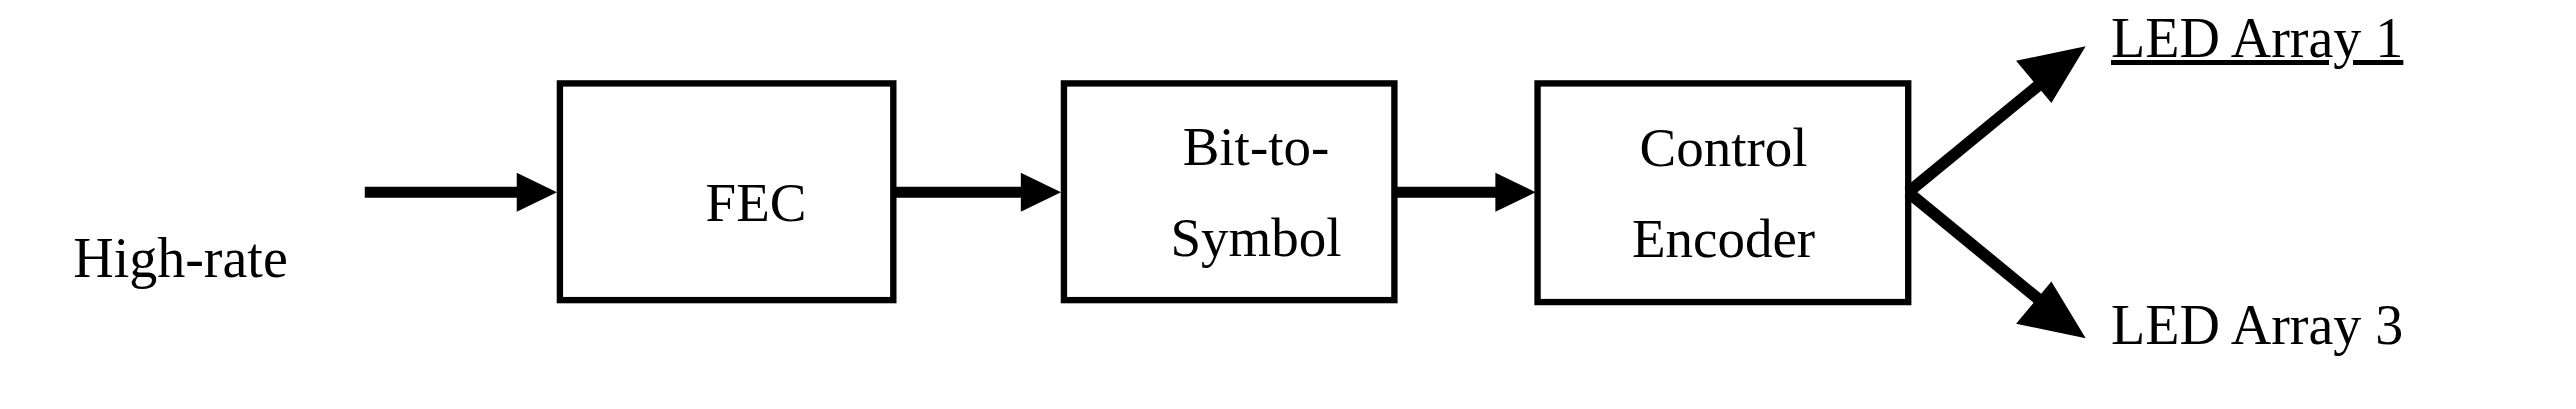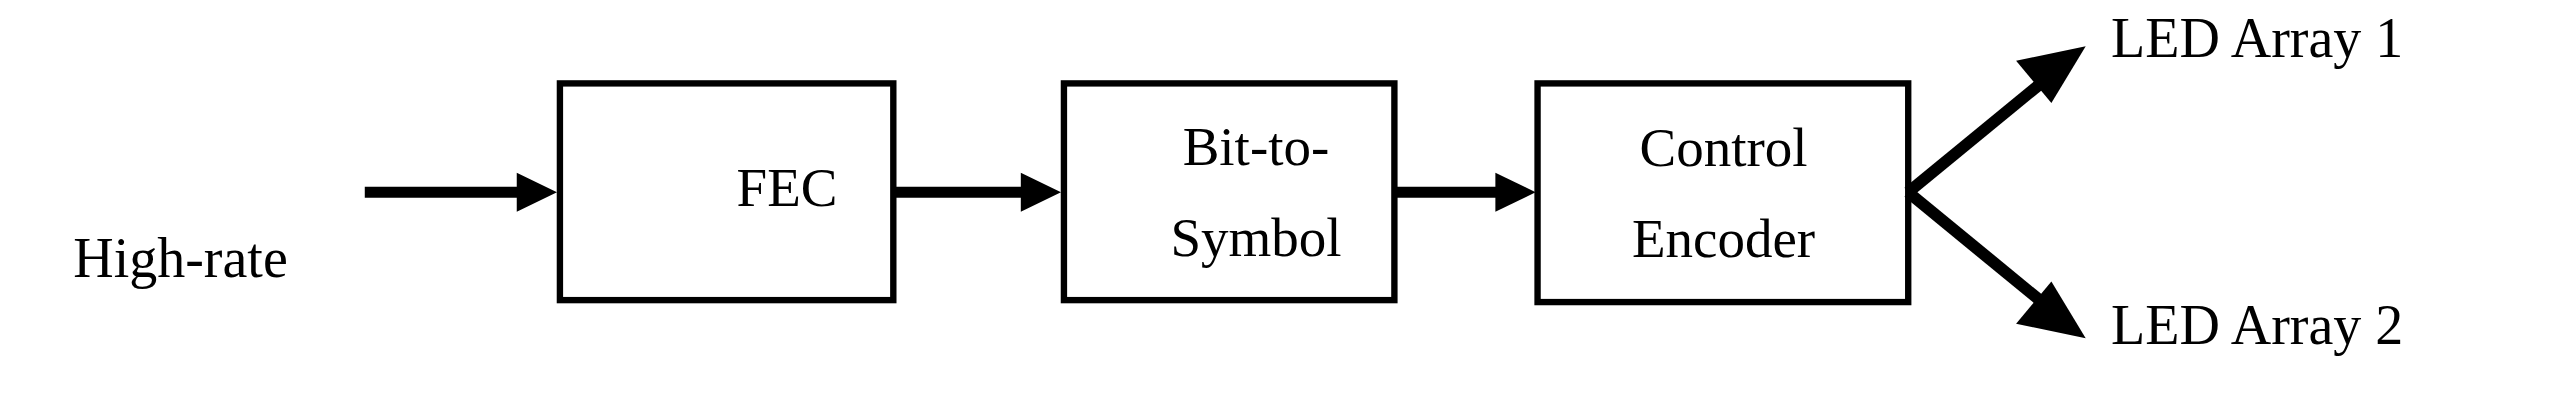--- a/index.html
+++ b/index.html
@@ -49,24 +49,24 @@
   }
   .block-label .ln { display: block; }
   .endpoint-label {
     position: absolute;
     font-size: 56px;
     line-height: 1;
     white-space: pre;
   }
   
   #source-label   { left: 0px;    top: 51px;  width: 361px; }
-  #block-1-label  { left: 557px;  top: 76px;  width: 398px; height: 223px; padding-left: 31px; }
+  #block-1-label  { left: 557px;  top: 91px;  width: 398px; height: 223px; }
   #block-2-label  { left: 1061px; top: 80px;  width: 390px; height: 223px; }
   #block-3-label  { left: 1535px; top: 80px;  width: 377px; height: 225px; }
-  #led-1-label    { left: 2111px; top: 9.8px;  }
+  #led-1-label    { left: 2111px; top: 9.8px; text-decoration: underline;  }
   #led-2-label    { left: 2111px; top: 297px; }
 </style>
 </head>
 <body>
 
 <div id="diagram-root">
 
   <svg id="connector-layer" viewBox="0 0 2627 418" xmlns="http://www.w3.org/2000/svg">
 
     <g>
@@ -115,16 +115,16 @@
     <span class="ln">Bit-to-</span>
     <span class="ln">Symbol</span>
   </div>
 
   <div class="block-label" id="block-3-label">
     <span class="ln">Control</span>
     <span class="ln">Encoder</span>
   </div>
 
   <div class="endpoint-label" id="led-1-label">LED Array 1</div>
-  <div class="endpoint-label" id="led-2-label">LED Array 2</div>
+  <div class="endpoint-label" id="led-2-label">LED Array 3</div>
 
 </div>
 
 
 </body></html>

